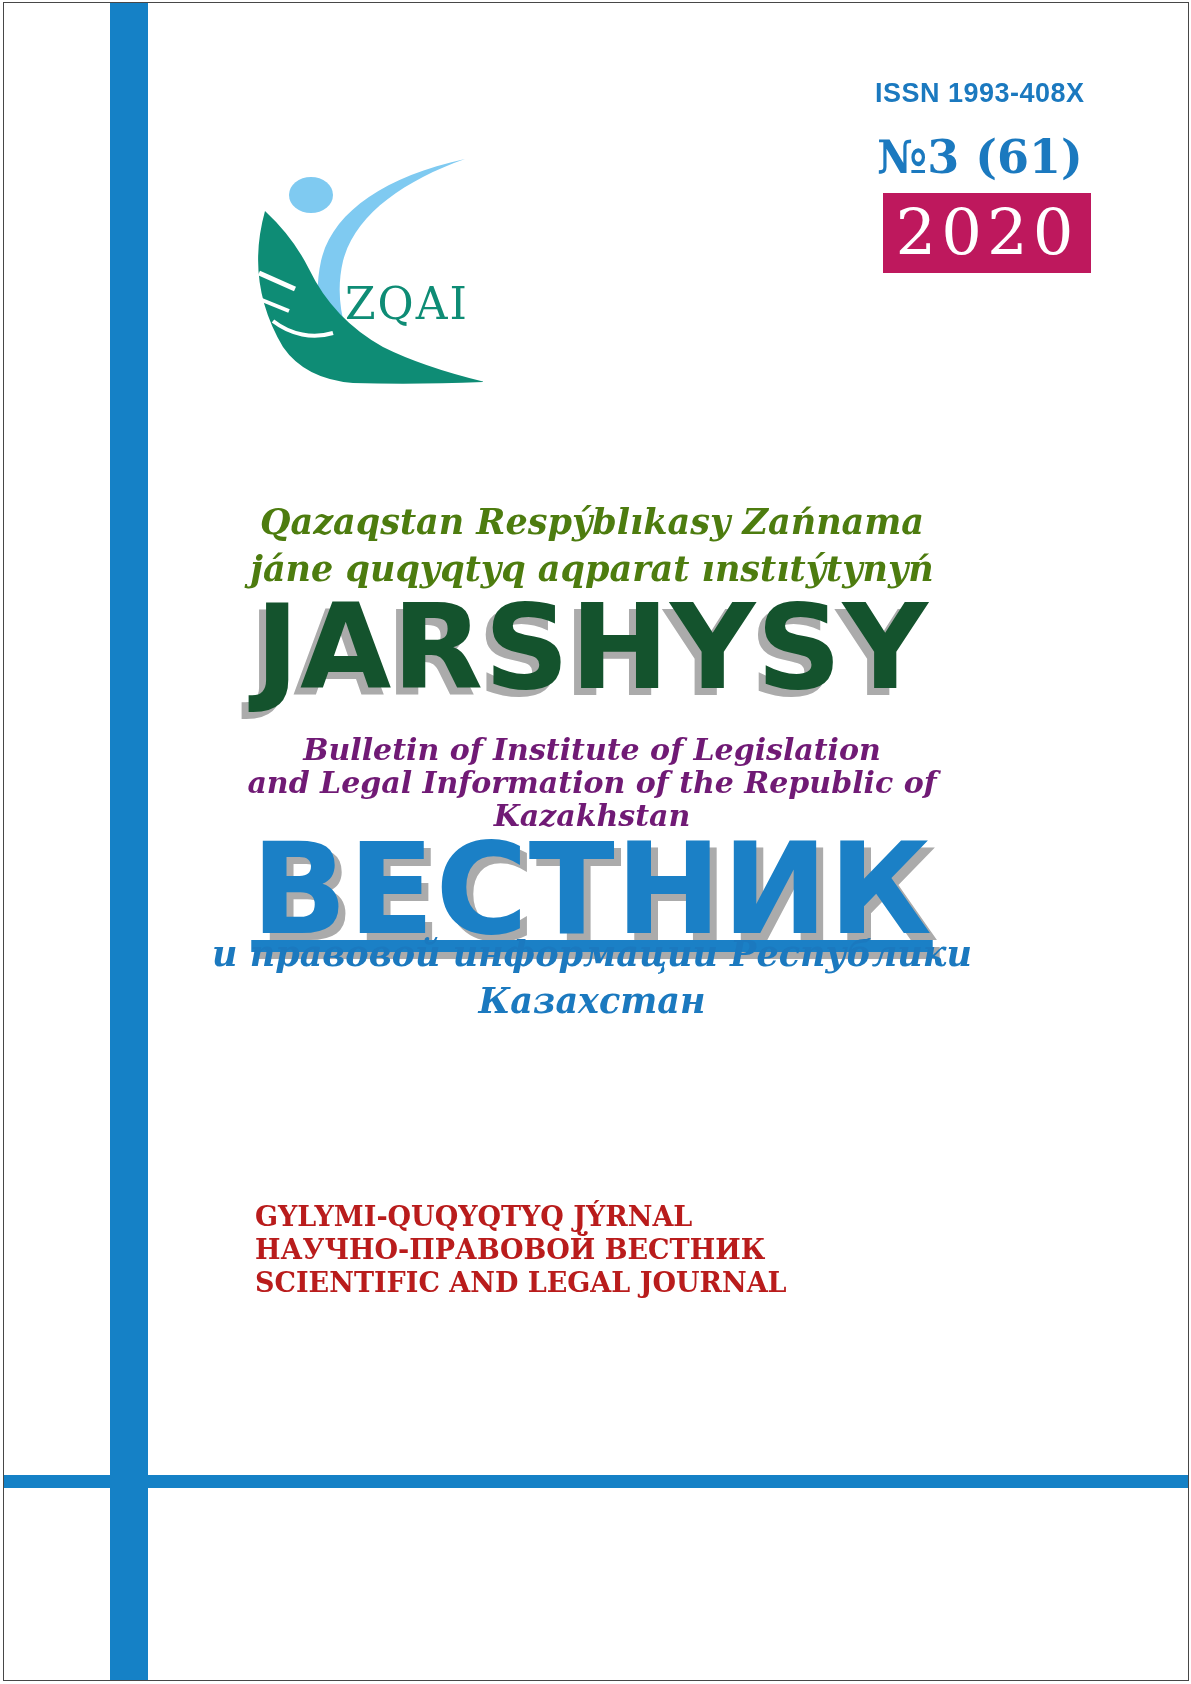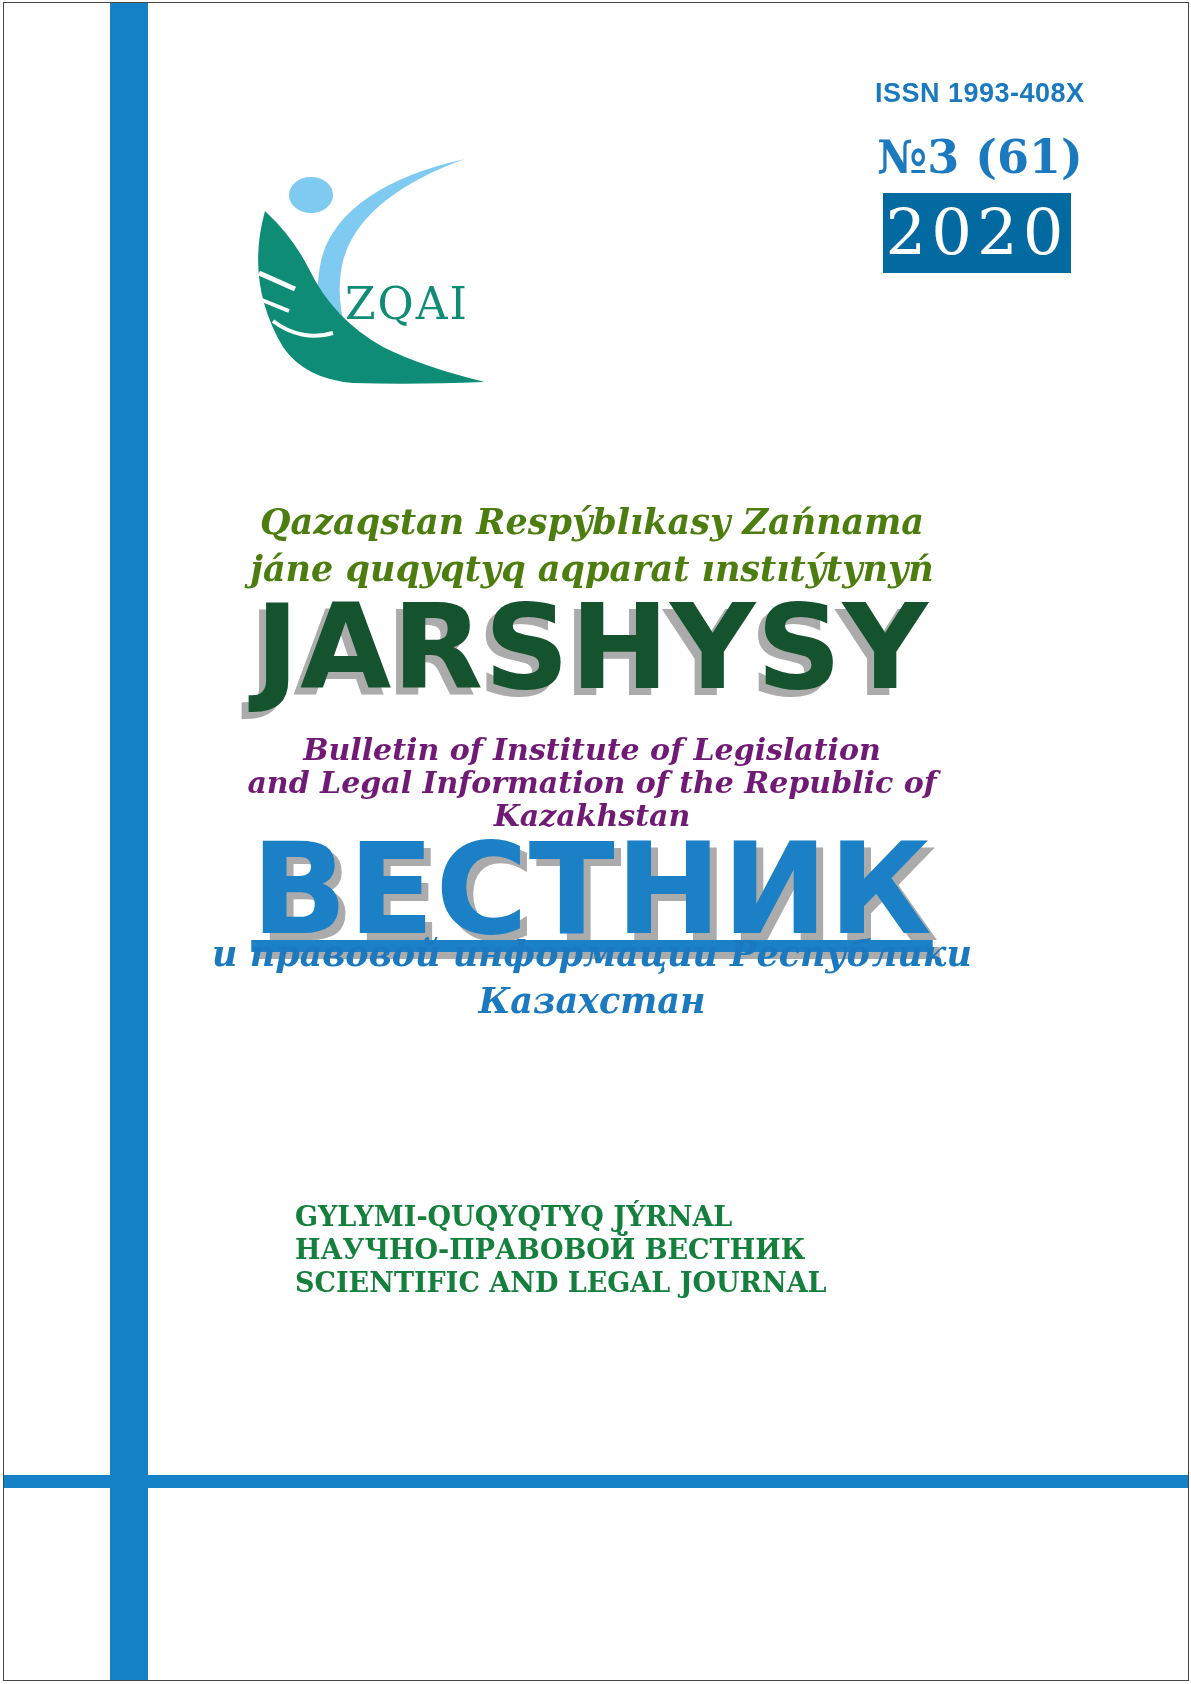--- a/index.html
+++ b/index.html
@@ -22,21 +22,21 @@
     position:absolute;left:875px;top:78px;width:212px;
     font-family:"Liberation Sans", sans-serif;font-weight:bold;font-size:27px;
     color:#1b79bf;letter-spacing:0.5px;white-space:nowrap;
   }
   .issue{
     position:absolute;left:860px;top:130px;width:240px;text-align:center;
     font-family:"DejaVu Serif", serif;font-weight:bold;font-size:46px;color:#1b79bf;
     white-space:nowrap;
   }
   .yearbox{
-    position:absolute;left:883px;top:193px;width:188px;height:80px;background:#0369a1;
+    position:absolute;left:883px;top:193px;width:208px;height:80px;background:#be185d;
     display:flex;align-items:center;justify-content:center;
   }
   .yearbox span{
     font-family:"DejaVu Serif", serif;font-size:64px;color:#ffffff;letter-spacing:5px;
     line-height:1;
   }
   
   .logo{position:absolute;left:233px;top:143px;width:250px;height:245px;}
   
   .center{position:absolute;left:152px;width:880px;text-align:center;}
@@ -53,21 +53,21 @@
       top:824px;font-family:"DejaVu Sans", sans-serif;font-weight:bold;font-size:126px;
       line-height:1.05;color:#1b80c6;text-shadow:7px 7px 0 #ababab;letter-spacing:1px;
       white-space:nowrap;
       text-decoration:underline;
   }
   .ru{top:930px;font-family:"DejaVu Serif", serif;font-style:italic;font-weight:bold;
       font-size:35px;line-height:47px;color:#1b79bf;}
   .jtype{
     position:absolute;left:255px;top:1200px;
     font-family:"DejaVu Serif", serif;font-weight:bold;font-size:27px;line-height:33px;
-    color:#15803d;text-align:left;white-space:nowrap;margin-left:40px;
+    color:#b91c1c;text-align:left;white-space:nowrap;
   }
 </style>
 </head>
 <body>
 
 <div class="frame"></div>
 <div class="vbar"></div>
 <div class="hbar"></div>
 
 <div class="issn">ISSN 1993-408X</div>

